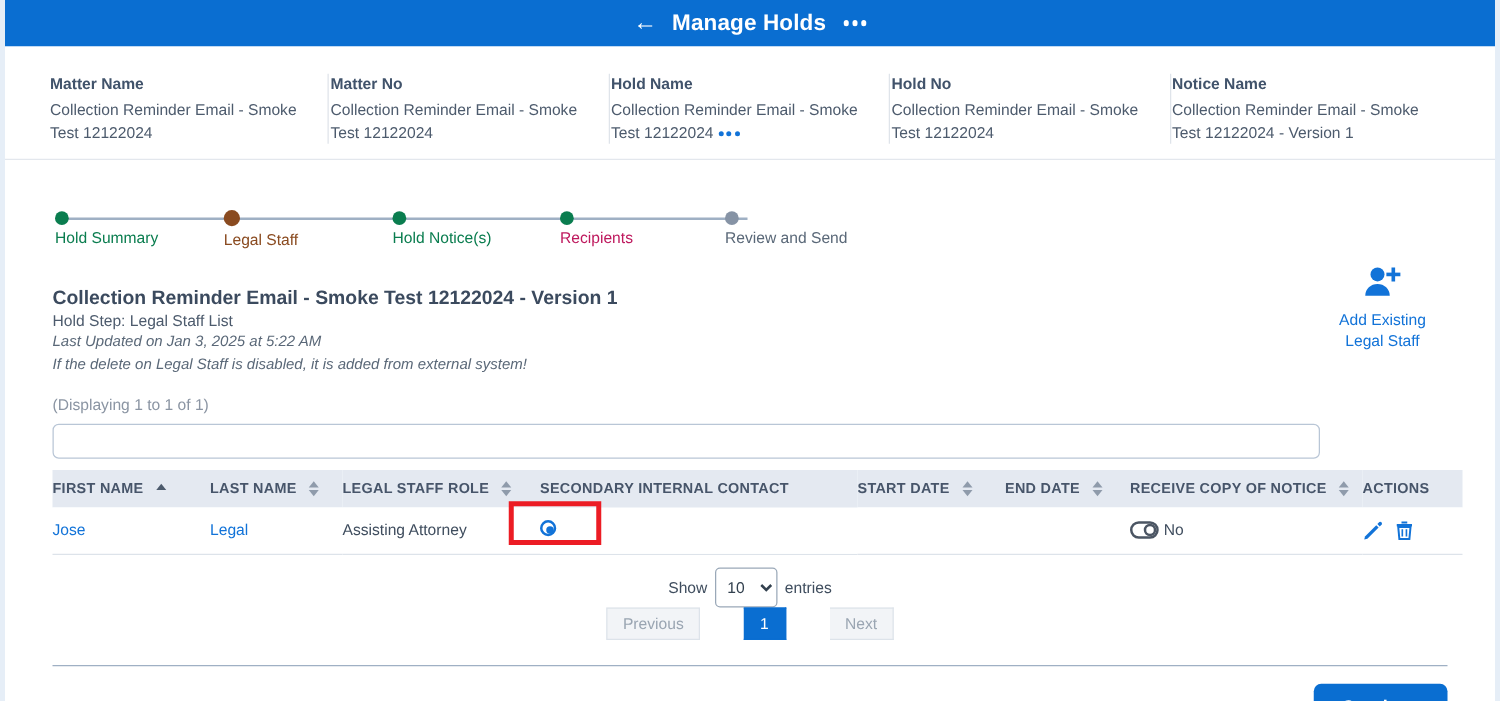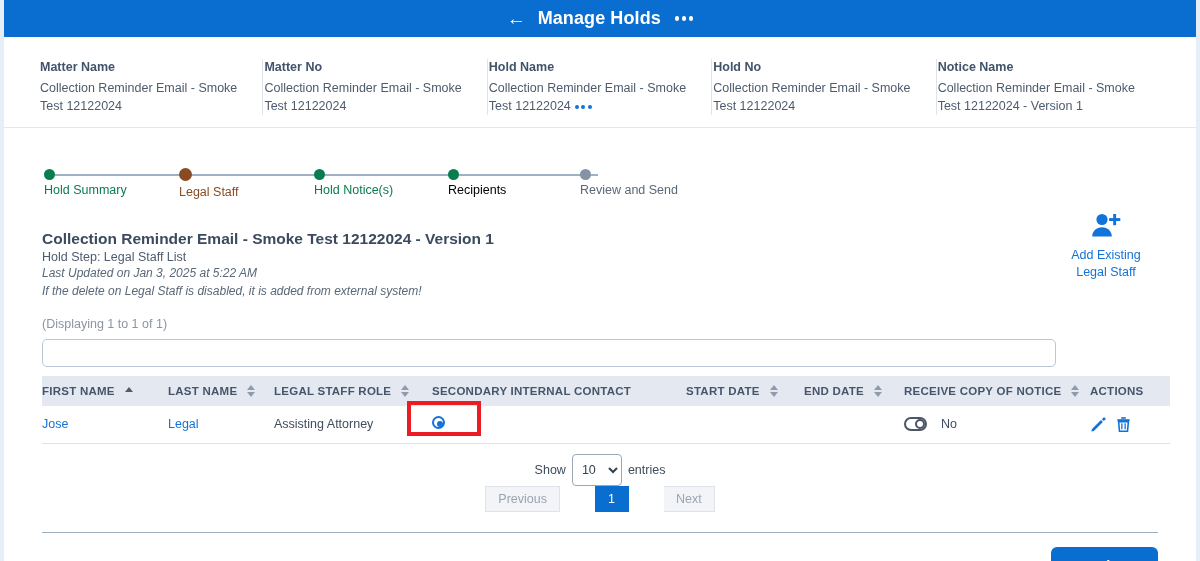--- a/index.html
+++ b/index.html
@@ -264,21 +264,21 @@
     background: #1273d8;
   }
   .redbox {
     position: absolute;
     border: 4px solid #ec1c24;
     background: transparent;
     pointer-events: none;
     z-index: 5;
   }
 
-  .toggle-wrap { display: flex; align-items: flex-end; gap: 14px; }
+  .toggle-wrap { display: flex; align-items: flex-end; gap: 4px; }
   .toggle {
     width: 23px; height: 14px;
     border-radius: 8px;
     border: 2px solid #4b5563;
     background: #ffffff;
     position: relative;
     cursor: pointer;
     flex: none;
   }
   .toggle::after {
@@ -421,21 +421,21 @@
       <div class="step current" style="left:135px;">
         <div class="dot" id="dot1" style="background: rgb(138, 75, 32);"></div>
         <div class="caption" id="cap1" style="color: rgb(138, 75, 32);">Legal Staff</div>
       </div>
       <div class="step" style="left:270px;">
         <div class="dot" id="dot2" style="background: rgb(10, 125, 79);"></div>
         <div class="caption" id="cap2" style="color: rgb(10, 125, 79);">Hold Notice(s)</div>
       </div>
       <div class="step" style="left:404px;">
         <div class="dot" id="dot3" style="background: rgb(10, 125, 79);"></div>
-        <div class="caption" id="cap3" style="color: #000000;">Recipients</div>
+        <div class="caption" id="cap3" style="color: #be185d;">Recipients</div>
       </div>
       <div class="step" style="left:536px;">
         <div class="dot" id="dot4" style="background: rgb(134, 147, 165);"></div>
         <div class="caption" id="cap4" style="color: rgb(90, 104, 120);">Review and Send</div>
       </div>
     </div>
   </div>
 
   <div class="section">
     <div class="sec-title">Collection Reminder Email - Smoke Test 12122024 - Version 1</div>

